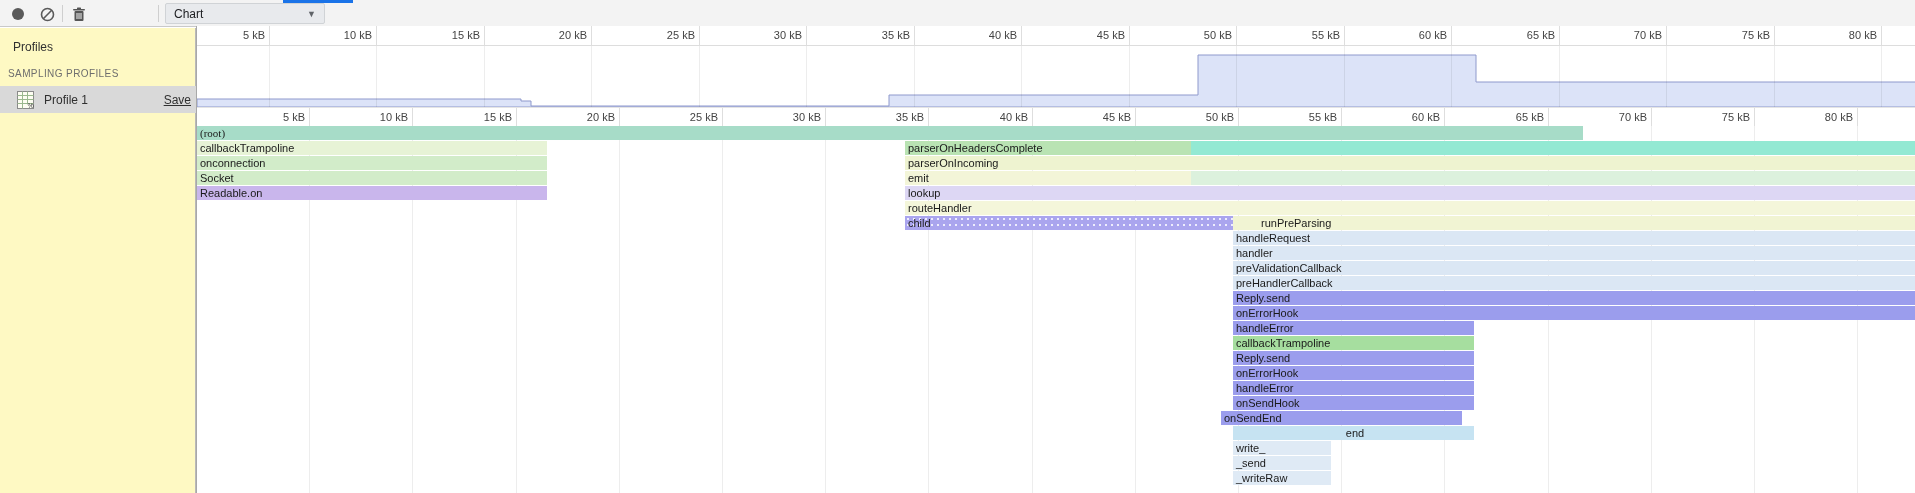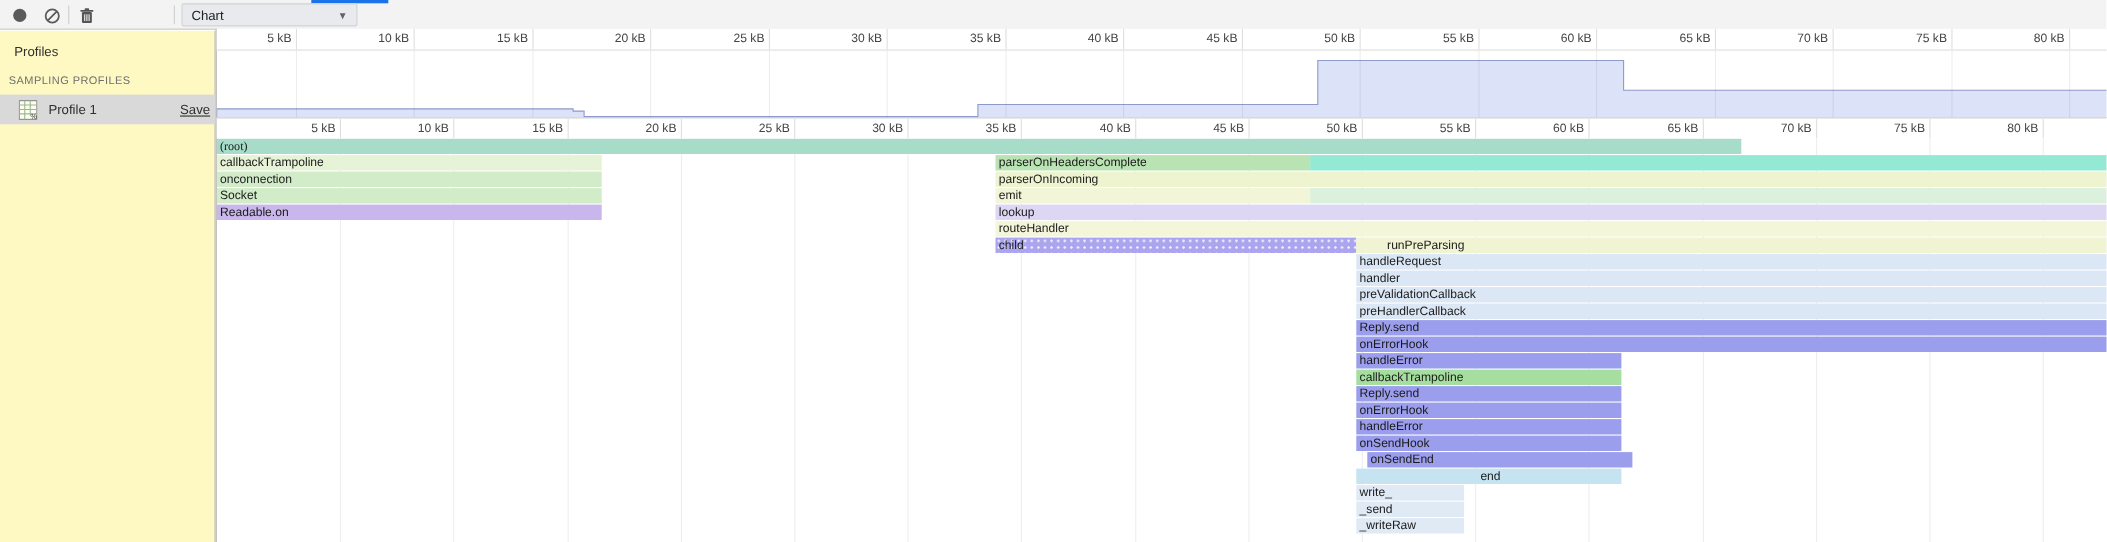--- a/index.html
+++ b/index.html
@@ -250,19 +250,19 @@
       <div class="bar" style="left: 1036px; width: 683px; top: 135px; height: 14px; background: rgb(219, 231, 244);">preValidationCallback</div>
       <div class="bar" style="left: 1036px; width: 683px; top: 150px; height: 14px; background: rgb(219, 231, 244);">preHandlerCallback</div>
       <div class="bar" style="left: 1036px; width: 683px; top: 165px; height: 14px; background: rgb(155, 157, 237);">Reply.send</div>
       <div class="bar" style="left: 1036px; width: 683px; top: 180px; height: 14px; background: rgb(155, 157, 237);">onErrorHook</div>
       <div class="bar" style="left: 1036px; width: 241px; top: 195px; height: 14px; background: rgb(155, 157, 237);">handleError</div>
       <div class="bar" style="left: 1036px; width: 241px; top: 210px; height: 14px; background: rgb(166, 222, 159);">callbackTrampoline</div>
       <div class="bar" style="left: 1036px; width: 241px; top: 225px; height: 14px; background: rgb(155, 157, 237);">Reply.send</div>
       <div class="bar" style="left: 1036px; width: 241px; top: 240px; height: 14px; background: rgb(155, 157, 237);">onErrorHook</div>
       <div class="bar" style="left: 1036px; width: 241px; top: 255px; height: 14px; background: rgb(155, 157, 237);">handleError</div>
       <div class="bar" style="left: 1036px; width: 241px; top: 270px; height: 14px; background: rgb(155, 157, 237);">onSendHook</div>
-      <div class="bar" style="left: 1046px; width: 241px; top: 285px; height: 14px; background: rgb(155, 157, 237);">onSendEnd</div>
+      <div class="bar" style="left: 1024px; width: 241px; top: 285px; height: 14px; background: rgb(155, 157, 237);">onSendEnd</div>
       <div class="bar" style="left: 1036px; width: 241px; top: 300px; height: 14px; background: rgb(198, 227, 242); text-align: center;">end</div>
       <div class="bar" style="left: 1036px; width: 98px; top: 315px; height: 14px; background: rgb(223, 234, 245);">write_</div>
       <div class="bar" style="left: 1036px; width: 98px; top: 330px; height: 14px; background: rgb(223, 234, 245);">_send</div>
       <div class="bar" style="left: 1036px; width: 98px; top: 345px; height: 14px; background: rgb(223, 234, 245);">_writeRaw</div>
     </div>
 </div>
 
 </body></html>

